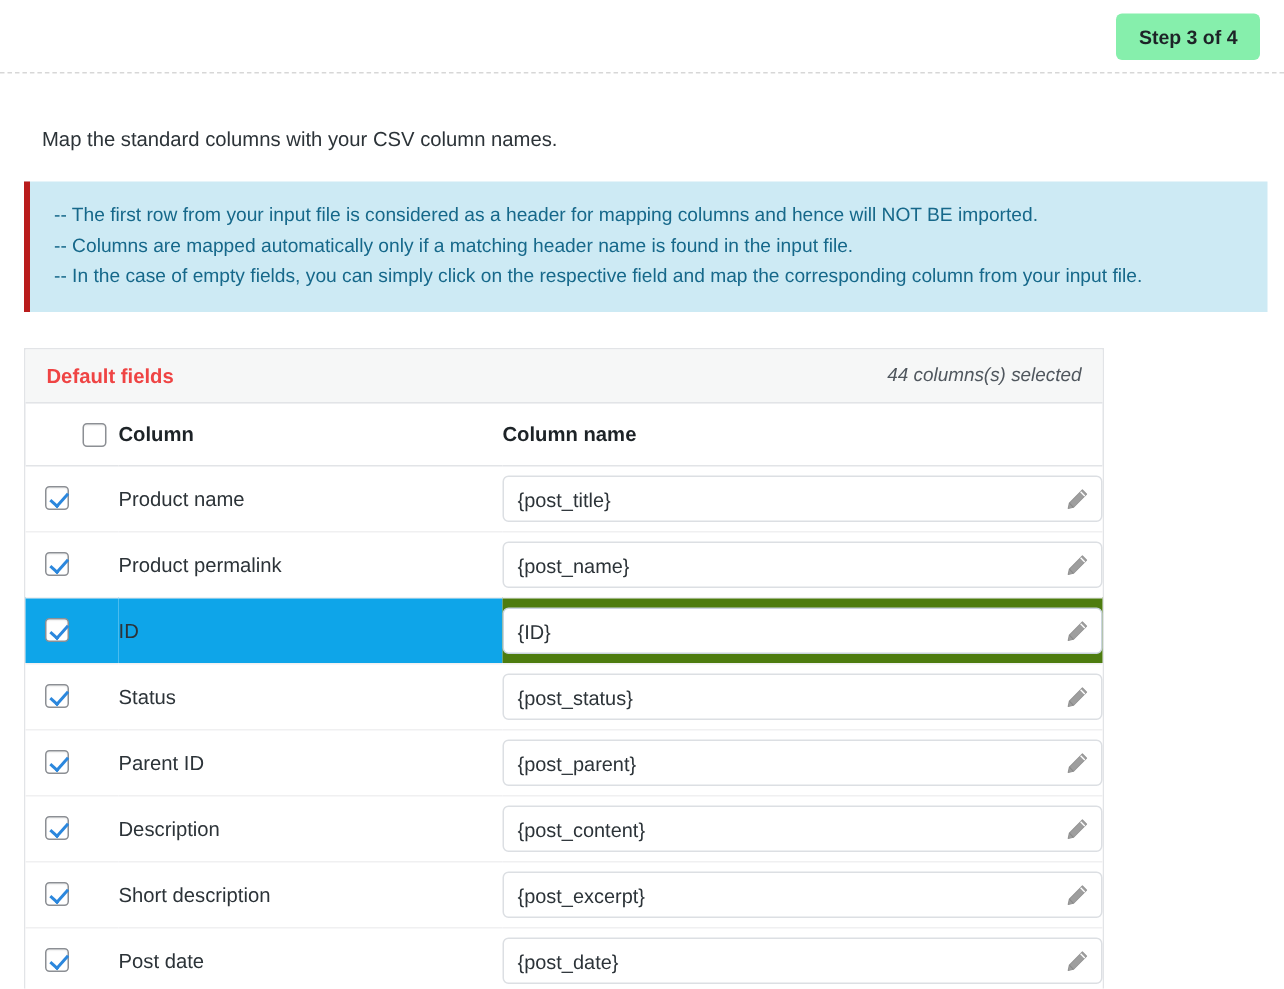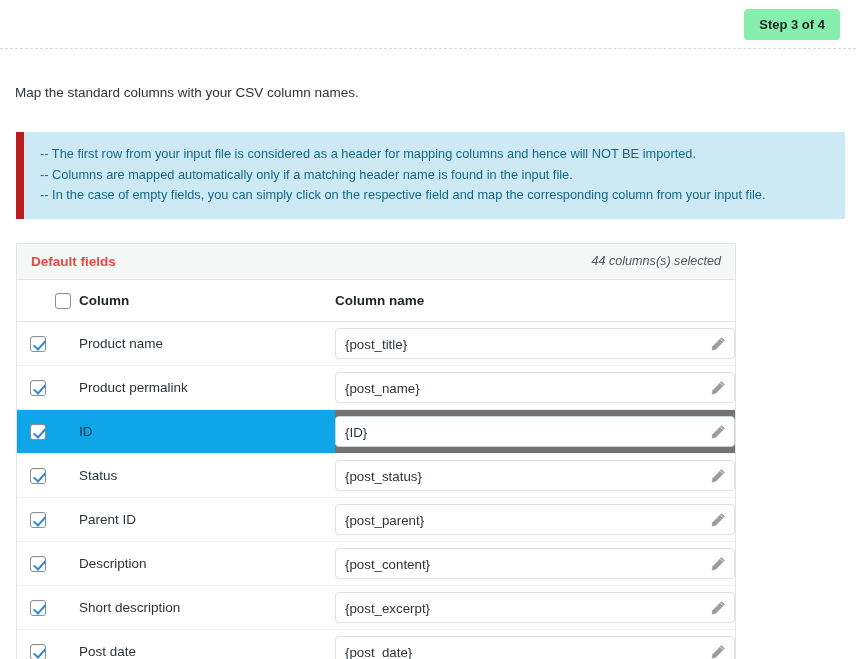--- a/index.html
+++ b/index.html
@@ -36,30 +36,30 @@
     color: #1d2327;
     font-size: 13px;
     font-weight: bold;
     padding: 9px 15px;
     border-radius: 4px;
     line-height: 1;
   }
 
   
   .intro {
-    padding: 36px 16px 0 15px;
+    padding: 36px 16px 0 28px;
     font-size: 13.5px;
     color: #2c3338;
   }
 
   
   .notice {
-    margin: 32px 11px 0 16px;
+    margin: 21px 11px 0 16px;
     background: #cdeaf4;
-    border-left: 8px solid #b91c1c;
+    border-left: 4px solid #b91c1c;
     padding: 12px 14px 13px 16px;
   }
   .notice-line {
     font-size: 12.8px;
     line-height: 20.5px;
     color: #16688a;
     white-space: nowrap;
   }
 
   
@@ -114,21 +114,21 @@
   th.th-name  { padding-left: 6px; }
 
   table.map-table tbody td {
     padding: 0;
     height: 44px;
     vertical-align: middle;
     border-bottom: 1px solid #f0f0f1;
     background: #ffffff;
   }
   table.map-table tbody tr.row-hover td { background: #0ea5e9; }
-  table.map-table tbody tr.row-hover td.td-name { background: #737373; margin-left: 15px; }
+  table.map-table tbody tr.row-hover td.td-name { background: #4d7c0f; margin-left: 15px; }
 
   td.td-check { text-align: left; padding-left: 0; }
   td.td-col {
     font-size: 13.5px;
     color: #2c3338;
     padding-left: 2px;
   }
   td.td-name { padding-left: 6px; padding-right: 10px; }
 
   

